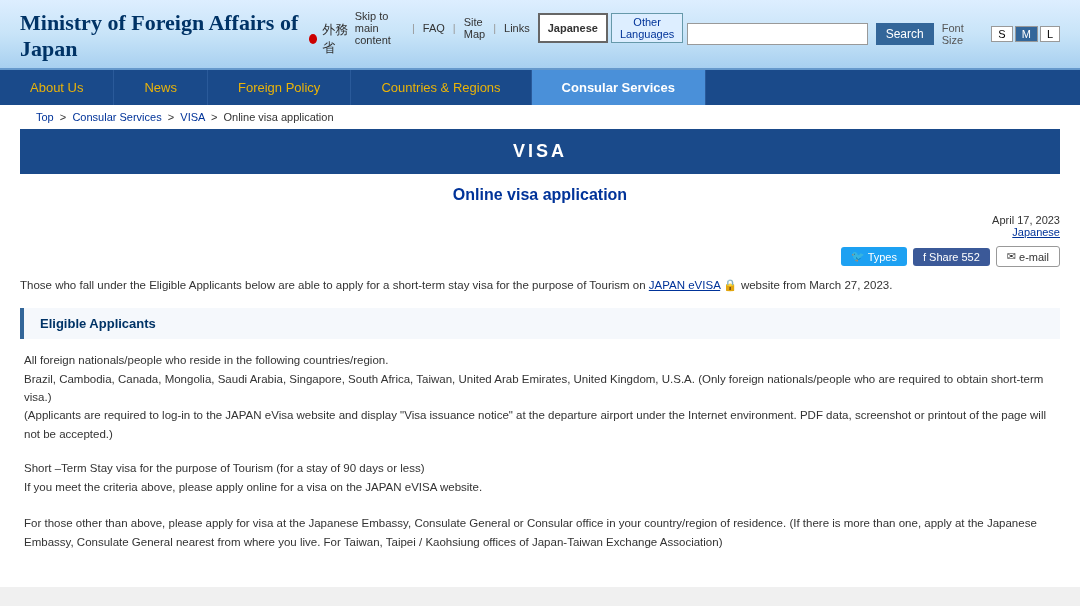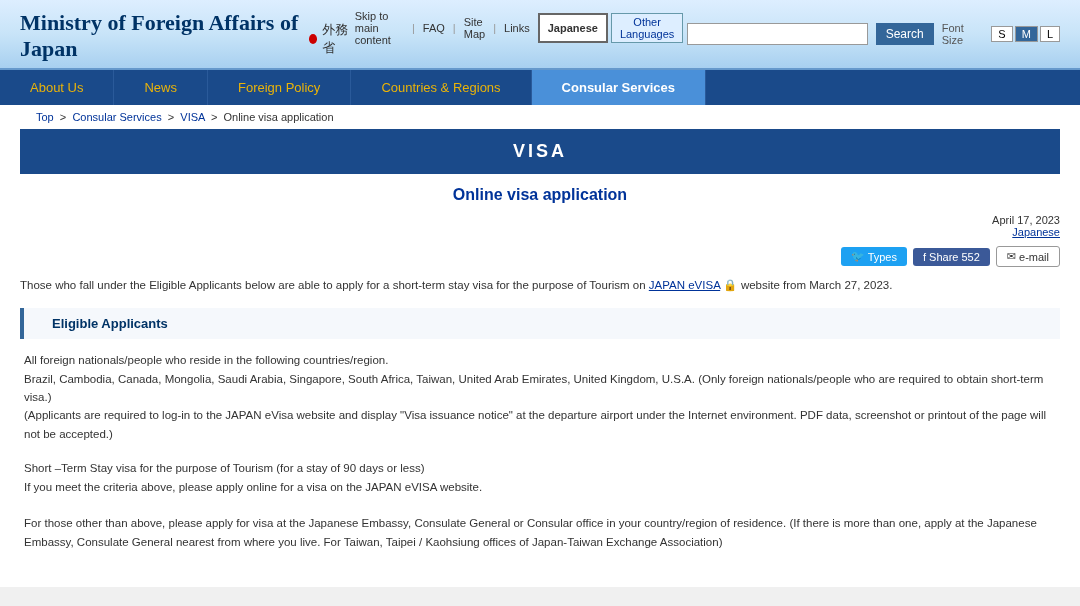--- a/index.html
+++ b/index.html
@@ -208,21 +208,21 @@
       color: #333;
       margin-bottom: 14px;
       line-height: 1.5;
     }
     .intro-text a { color: #003399; }
 
     
     .section-box {
       border-left: 4px solid #336699;
       background: #f5f8fc;
-      padding: 8px 28px;
+      padding: 8px 16px;
       margin-bottom: 12px;
       font-size: 13px;
       font-weight: bold;
       color: #003366;
     }
 
     .section-content {
       font-size: 11.5px;
       color: #333;
       line-height: 1.6;

